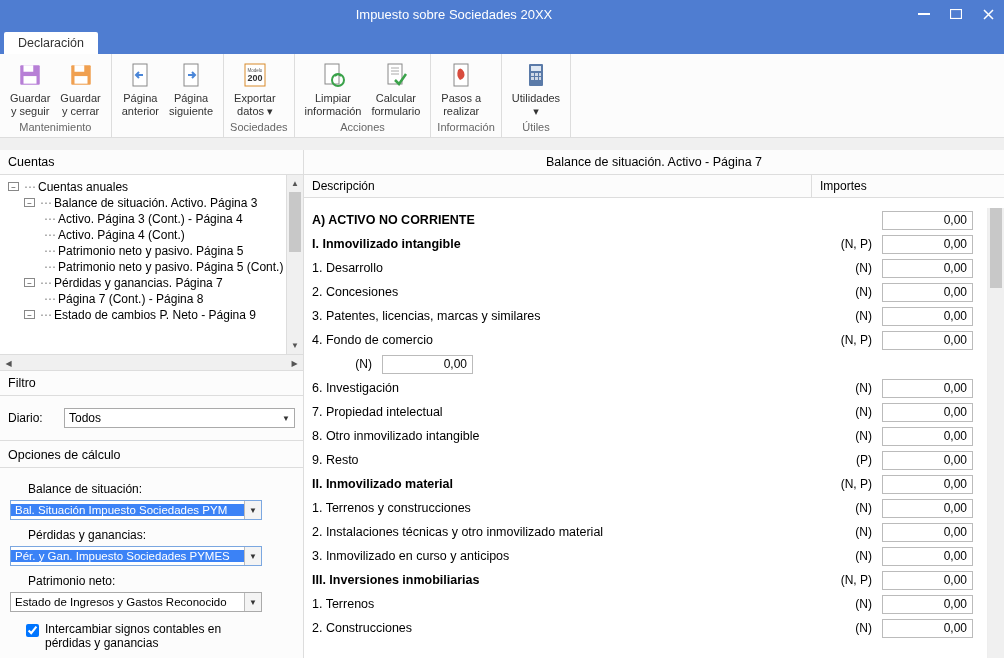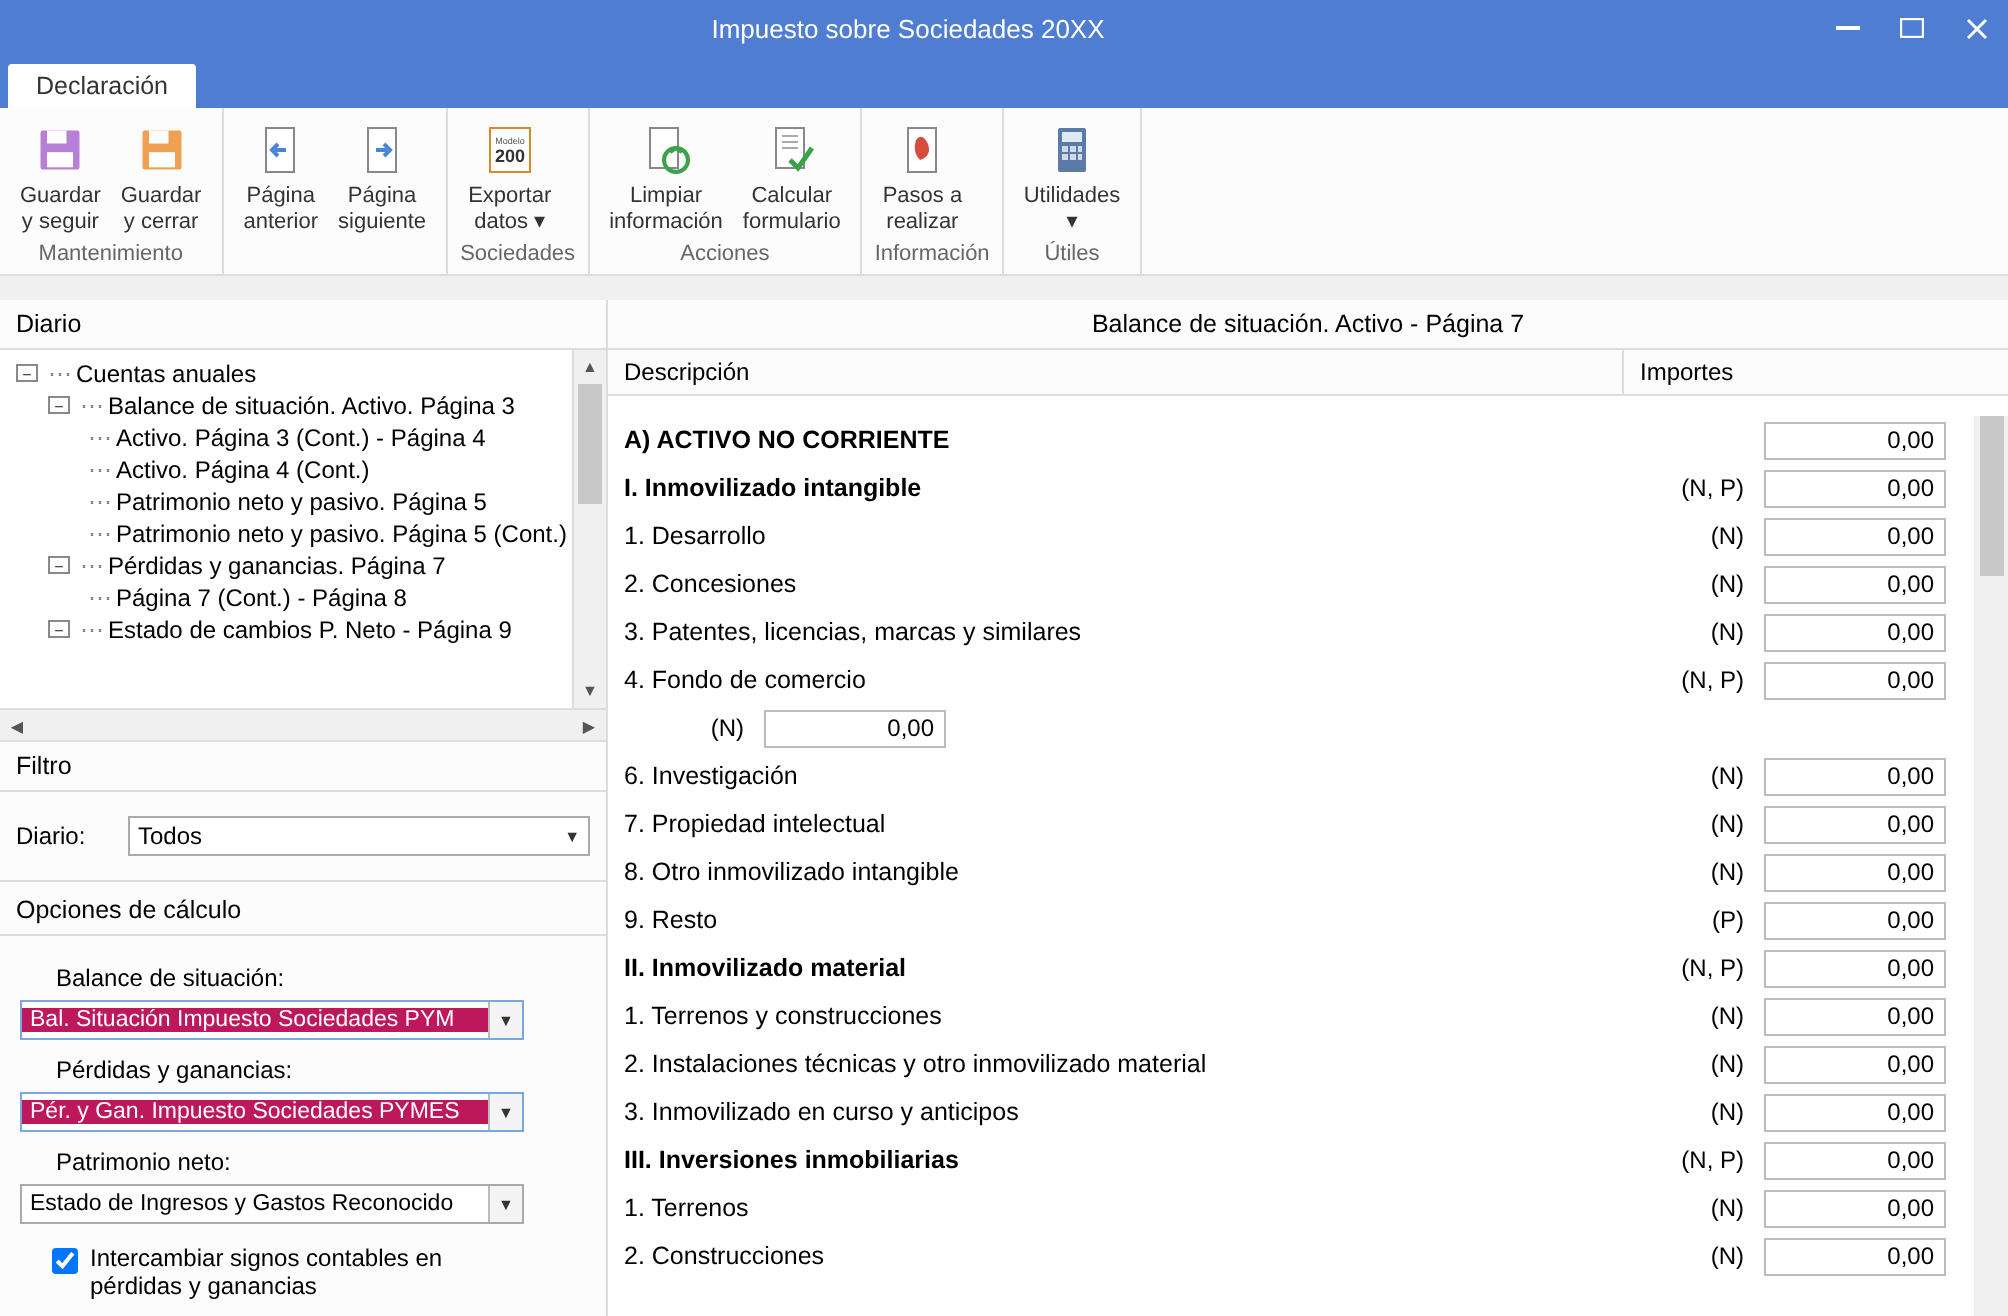--- a/index.html
+++ b/index.html
@@ -91,21 +91,21 @@
     .filter-body { padding:8px;}
     .filter-row { display:flex; align-items:center; gap:6px; margin:4px 0;}
     .filter-label { width:50px; font-size:12px;}
     .filter-select { flex:1; height:20px; border:1px solid #aaa; background:#fff; font-size:12px; padding:0 4px; display:flex; align-items:center; justify-content:space-between; cursor:pointer;}
     .opts-section { padding:2px 0 0 0;}
     .opts-body { padding:6px 10px;}
     .opts-label { font-size:12px; margin:8px 0 4px 18px;}
     .opts-select { width:252px; height:20px; border:1px solid #7ba7e0; background:#fff; display:flex; align-items:center;}
     .opts-select.sel { }
     .opts-select-val { flex:1; padding:0 4px; font-size:11.5px; overflow:hidden; text-overflow:ellipsis; white-space:nowrap;}
-    .opts-select-val.hl { background:#be185d; color:#fff;}
+    .opts-select-val.hl { background:#3b82f6; color:#fff;}
     .opts-select-btn { width:17px; height:18px; background:#f4f4f4; border-left:1px solid #bbb; display:flex; align-items:center; justify-content:center; font-size:8px; color:#333;}
     .opts-check { display:flex; align-items:flex-start; gap:6px; margin:10px 0 0 16px; font-size:12px;}
     .opts-check input { margin-top:2px;}
     .right-pane { flex:1; display:flex; flex-direction:column; min-width:0;}
     .right-title {
       background:#fcfcfc; border-bottom:1px solid #ddd; text-align:center;
       padding:5px; font-size:12.5px;
     }
     .grid-head { display:flex; background:#fcfcfc; border-bottom:1px solid #ddd;}
     .gh-desc { width:508px; padding:4px 8px; font-size:12px; border-right:1px solid #ddd;}
@@ -275,21 +275,21 @@
       </div>
     </div>
     <div class="ribbon-group-title">Útiles</div>
   </div>
 </div>
 
 <div style="height:12px;background:#f0f0f0"></div>
 
 <div class="content">
   <div class="left-pane">
-    <div class="pane-header">Diario</div>
+    <div class="pane-header">Cuentas</div>
     <div class="tree-wrap">
       <div class="tree">
         <div class="tree-node"><span class="tree-exp">−</span><span class="tree-dots">⋯</span><span>Cuentas anuales</span></div>
         <div class="tree-node tree-indent1"><span class="tree-exp">−</span><span class="tree-dots">⋯</span><span>Balance de situación. Activo. Página 3</span></div>
         <div class="tree-node tree-indent2"><span class="tree-dots">⋯</span><span>Activo. Página 3 (Cont.) - Página 4</span></div>
         <div class="tree-node tree-indent2"><span class="tree-dots">⋯</span><span>Activo. Página 4 (Cont.)</span></div>
         <div class="tree-node tree-indent2"><span class="tree-dots">⋯</span><span>Patrimonio neto y pasivo. Página 5</span></div>
         <div class="tree-node tree-indent2"><span class="tree-dots">⋯</span><span>Patrimonio neto y pasivo. Página 5 (Cont.)</span></div>
         <div class="tree-node tree-indent1"><span class="tree-exp">−</span><span class="tree-dots">⋯</span><span>Pérdidas y ganancias. Página 7</span></div>
         <div class="tree-node tree-indent2"><span class="tree-dots">⋯</span><span>Página 7 (Cont.) - Página 8</span></div>

